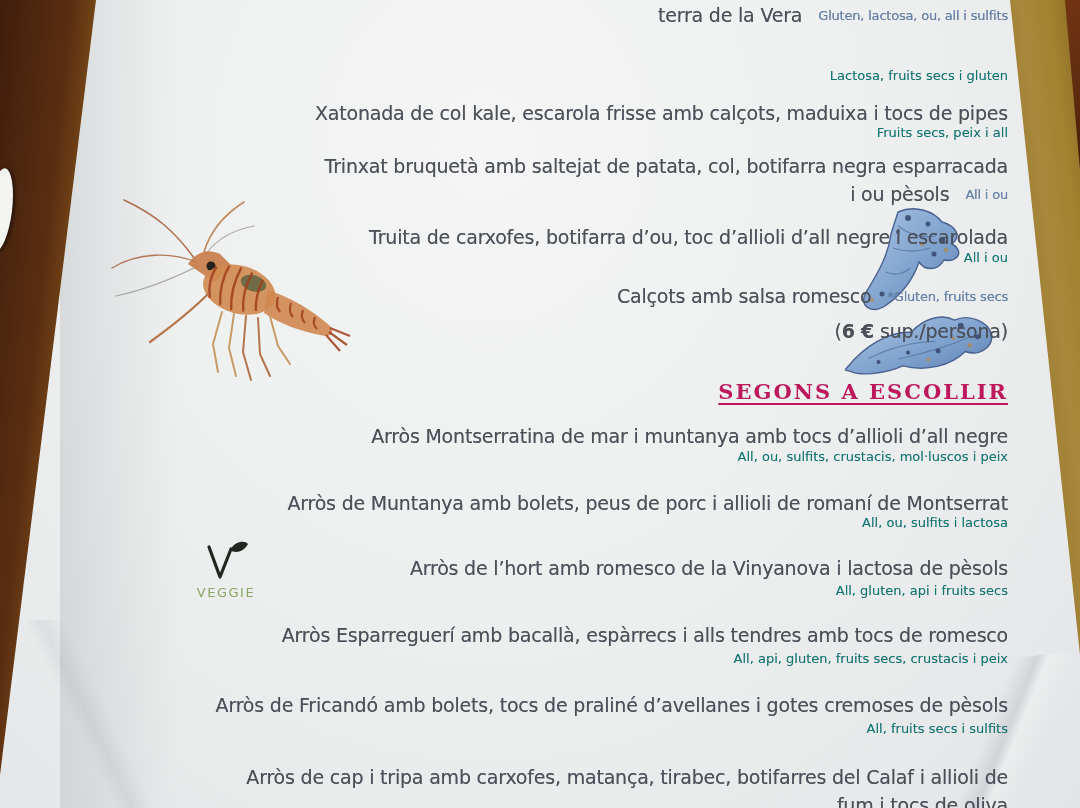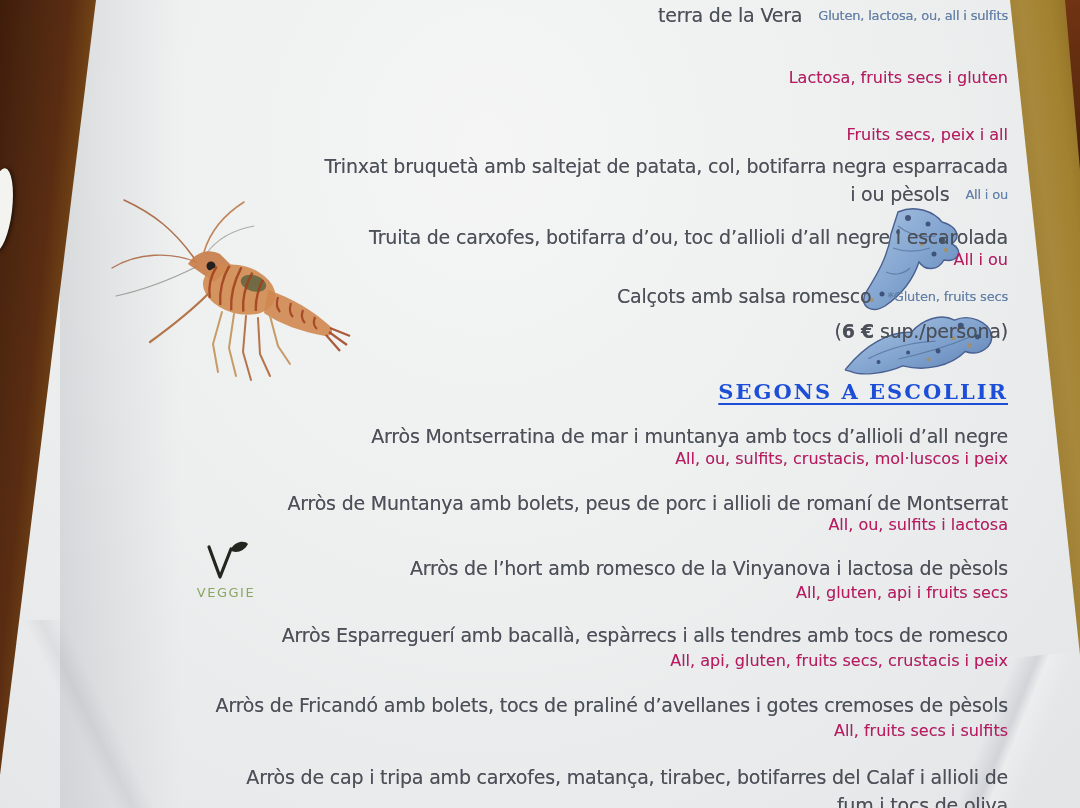--- a/index.html
+++ b/index.html
@@ -63,31 +63,31 @@
   .content{position:absolute;left:85px;top:0;width:923px;height:808px;}
   .line{
     position:absolute;left:0;width:100%;text-align:right;white-space:nowrap;
   }
   .dish{
     font-size:19px;color:#4b4f58;letter-spacing:-0.2px;
     text-shadow:0 0 0.6px rgba(75,79,88,.55);
     font-family:"DejaVu Sans", cursive;
   }
   .allerg{
-    font-size:16px;color:#be185d;letter-spacing:0;
+    font-size:13px;color:#0f766e;letter-spacing:0;
     text-shadow:0 0 0.4px rgba(98,130,174,.5);
     font-family:"DejaVu Sans", cursive;
   }
   .inline-allerg{
     font-size:13px;color:#6282ae;margin-left:16px;vertical-align:2px;
     font-family:"DejaVu Sans", cursive;
   }
   .heading{
     font-family:"DejaVu Serif", serif;font-weight:bold;
-    font-size:21px;color:#1d4ed8;letter-spacing:2px;
+    font-size:21px;color:#be185d;letter-spacing:2px;
     text-decoration:underline;text-underline-offset:4px;
   }
   .price-bold{font-weight:bold;}
   .veggie-label{
     position:absolute;font-size:13px;color:#8aa763;letter-spacing:1.5px;
     font-family:"DejaVu Sans", cursive;
   }
   .veggie-mark{position:absolute;}
   .illus{position:absolute;}
 </style>
@@ -200,20 +200,21 @@
       </g>
     </g>
   </svg>
 
   <div class="content">
 
     <div class="line dish" style="top:4px;"><span>terra de la Vera</span><span class="inline-allerg">Gluten, lactosa, ou, all i sulfits</span></div>
 
     <div class="line allerg" style="top:68px;">Lactosa, fruits secs i gluten</div>
 
+    <div class="line dish" style="top:102px;"><span>Xatonada de col kale, escarola frisse amb calçots, maduixa i tocs de pipes</span></div>
     <div class="line allerg" style="top:125px;">Fruits secs, peix i all</div>
 
     <div class="line dish" style="top:155px;"><span>Trinxat bruquetà amb saltejat de patata, col, botifarra negra esparracada</span></div>
     <div class="line dish" style="top:183px;"><span>i ou pèsols</span><span class="inline-allerg">All i ou</span></div>
 
     <div class="line dish" style="top:226px;"><span>Truita de carxofes, botifarra d’ou, toc d’allioli d’all negre i escarolada</span></div>
     <div class="line allerg" style="top:250px;">All i ou</div>
 
     <div class="line dish" style="top:285px;"><span>Calçots amb salsa romesco</span><span class="inline-allerg">*Gluten, fruits secs</span></div>
     <div class="line dish" style="top:320px;"><span>(</span><span class="price-bold">6 €</span><span> sup./persona)</span></div>

